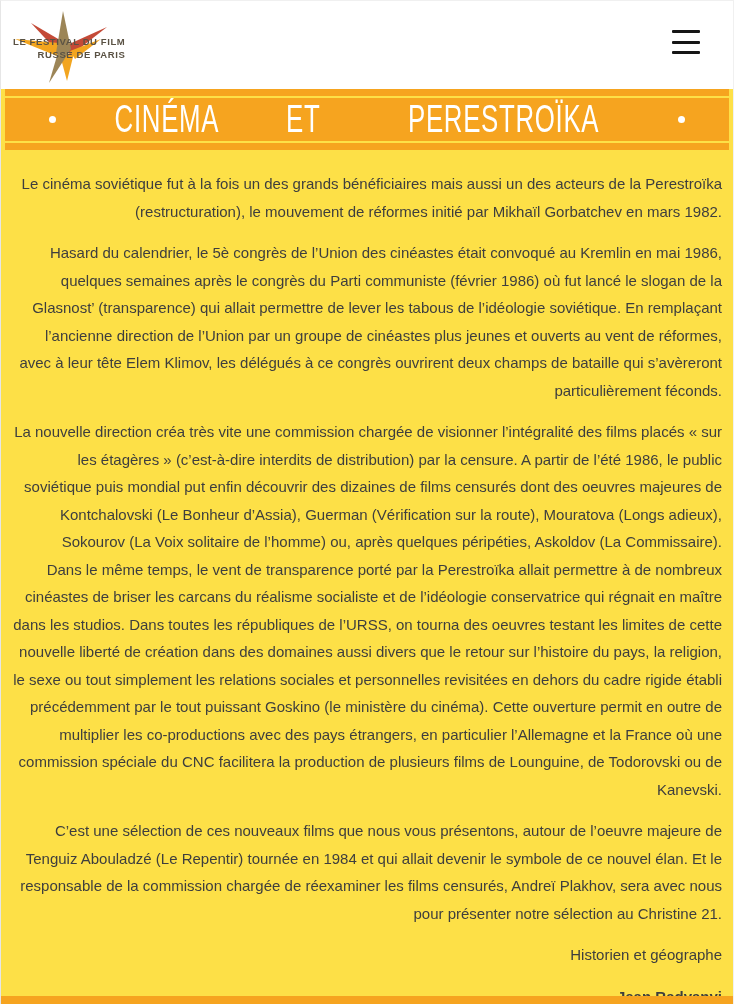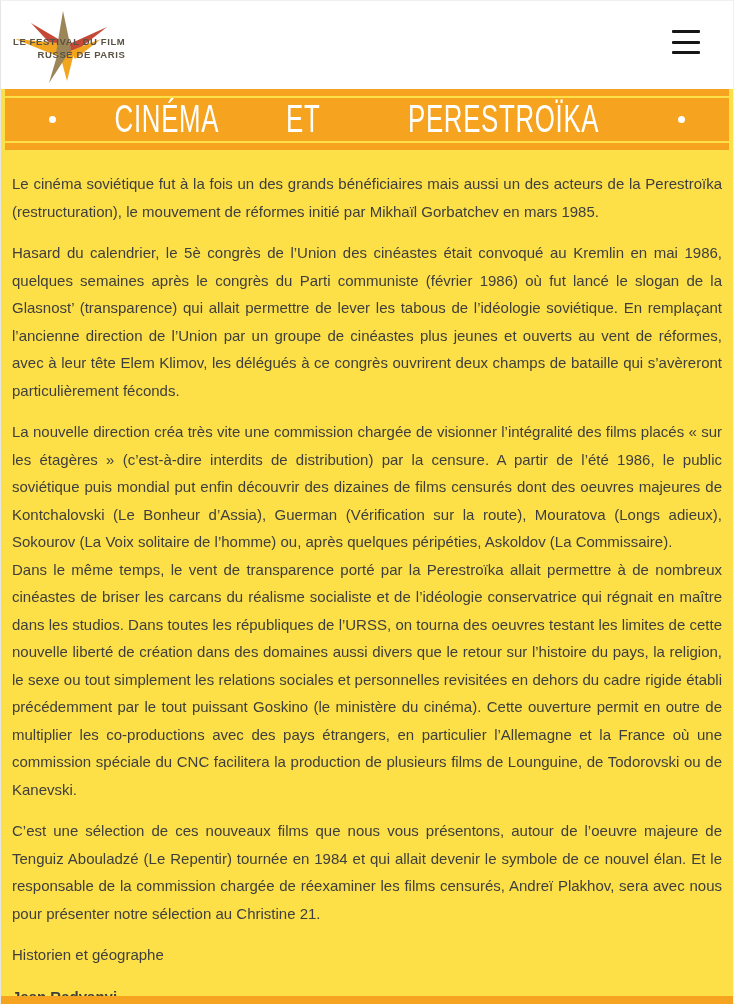--- a/index.html
+++ b/index.html
@@ -53,21 +53,21 @@
     width: 7px; height: 7px; border-radius: 50%; background: #fff;
     overflow: hidden; color: transparent; flex: 0 0 auto;
   }
 
   
   .article {
     padding: 20px 11px 0 11px;
     font-size: 15px; line-height: 27.5px;
     color: #3e3e3e; text-align: justify;
   }
-  .article p { margin: 0 0 14px 0; white-space: pre-line; }
+  .article p { margin: 0 0 14px 0; white-space: pre-line; text-align: right; }
   .author-role { margin: 10px 0 0 0; text-align: left; }
   .author-name { font-weight: bold; margin: 0; text-align: left; }
 
   
   .footer-bar {
     position: absolute; left: 0; right: 0; bottom: 0; height: 8px;
     background: var(--orange);
   }
 
   :root { --orange: #F6A41F; }
@@ -107,21 +107,21 @@
       <span class="banner-word">CINÉMA</span>
       <span class="banner-word">ET</span>
       <span class="banner-word">PERESTROÏKA</span>
       <span class="banner-dot"></span>
     </div>
     <div class="strip bottom"></div>
   </div>
 
   <div class="article">
     <div id="paragraphs">
-        <p>Le cinéma soviétique fut à la fois un des grands bénéficiaires mais aussi un des acteurs de la Perestroïka (restructuration), le mouvement de réformes initié par Mikhaïl Gorbatchev en mars 1985.</p>
+        <p>Le cinéma soviétique fut à la fois un des grands bénéficiaires mais aussi un des acteurs de la Perestroïka (restructuration), le mouvement de réformes initié par Mikhaïl Gorbatchev en mars 1982.</p>
         <p>Hasard du calendrier, le 5è congrès de l’Union des cinéastes était convoqué au Kremlin en mai 1986, quelques semaines après le congrès du Parti communiste (février 1986) où fut lancé le slogan de la Glasnost’ (transparence) qui allait permettre de lever les tabous de l’idéologie soviétique. En remplaçant l’ancienne direction de l’Union par un groupe de cinéastes plus jeunes et ouverts au vent de réformes, avec à leur tête Elem Klimov, les délégués à ce congrès ouvrirent deux champs de bataille qui s’avèreront particulièrement féconds.</p>
         <p>La nouvelle direction créa très vite une commission chargée de visionner l’intégralité des films placés « sur les étagères » (c’est-à-dire interdits de distribution) par la censure. A partir de l’été 1986, le public soviétique puis mondial put enfin découvrir des dizaines de films censurés dont des oeuvres majeures de Kontchalovski (Le Bonheur d’Assia), Guerman (Vérification sur la route), Mouratova (Longs adieux), Sokourov (La Voix solitaire de l’homme) ou, après quelques péripéties, Askoldov (La Commissaire).
 Dans le même temps, le vent de transparence porté par la Perestroïka allait permettre à de nombreux cinéastes de briser les carcans du réalisme socialiste et de l’idéologie conservatrice qui régnait en maître dans les studios. Dans toutes les républiques de l’URSS, on tourna des oeuvres testant les limites de cette nouvelle liberté de création dans des domaines aussi divers que le retour sur l’histoire du pays, la religion, le sexe ou tout simplement les relations sociales et personnelles revisitées en dehors du cadre rigide établi précédemment par le tout puissant Goskino (le ministère du cinéma). Cette ouverture permit en outre de multiplier les co-productions avec des pays étrangers, en particulier l’Allemagne et la France où une commission spéciale du CNC facilitera la production de plusieurs films de Lounguine, de Todorovski ou de Kanevski.</p>
         <p>C’est une sélection de ces nouveaux films que nous vous présentons, autour de l’oeuvre majeure de Tenguiz Abouladzé (Le Repentir) tournée en 1984 et qui allait devenir le symbole de ce nouvel élan. Et le responsable de la commission chargée de réexaminer les films censurés, Andreï Plakhov, sera avec nous pour présenter notre sélection au Christine 21.</p>
       </div>
     <p class="author-role">Historien et géographe</p>
     <p class="author-name">Jean Radvanyi</p>
   </div>
 
   <div class="footer-bar"></div>

